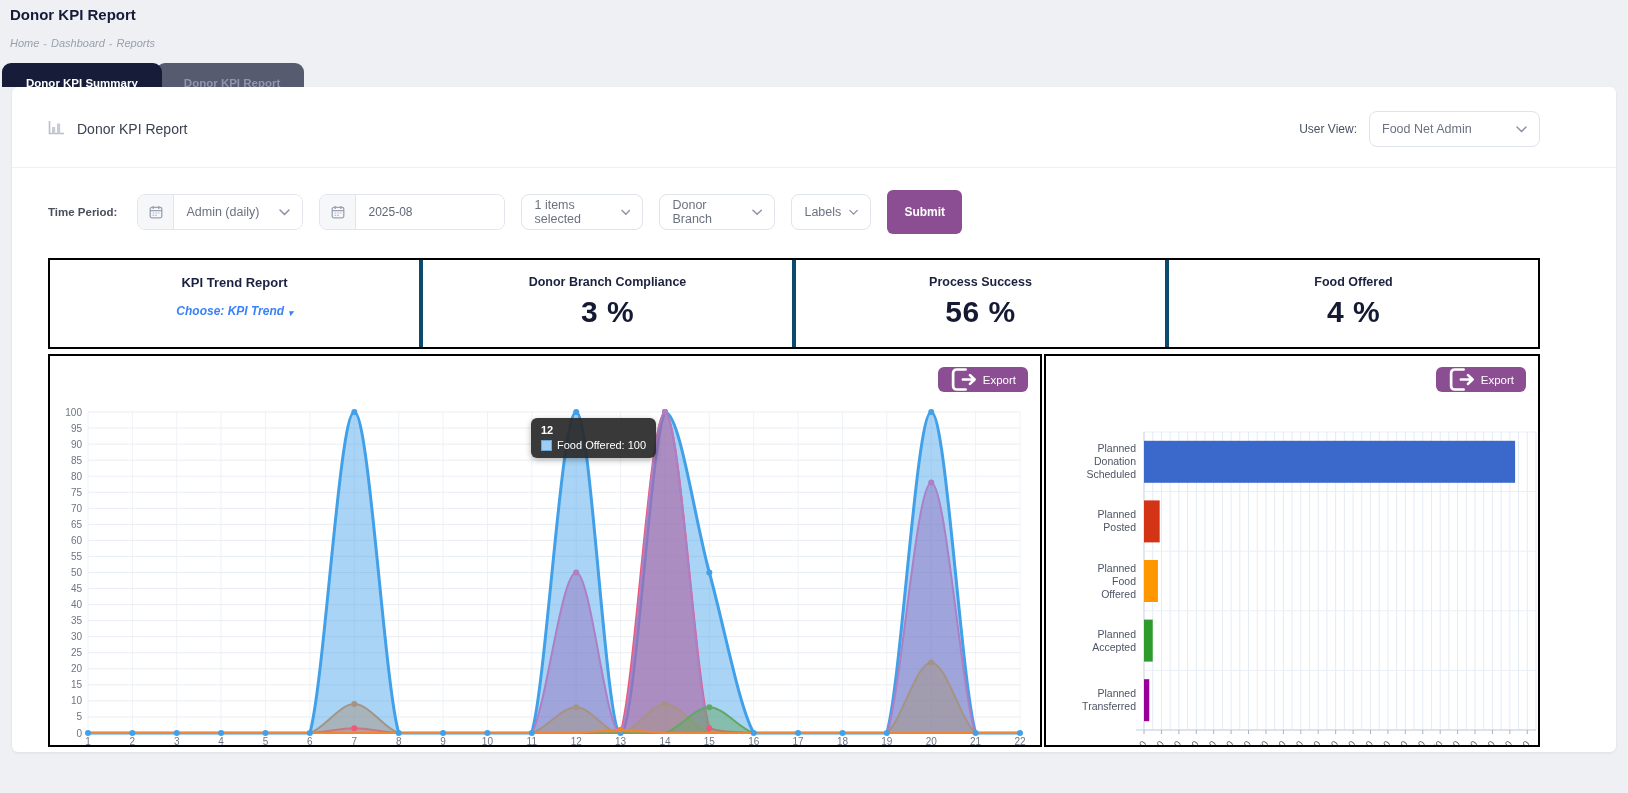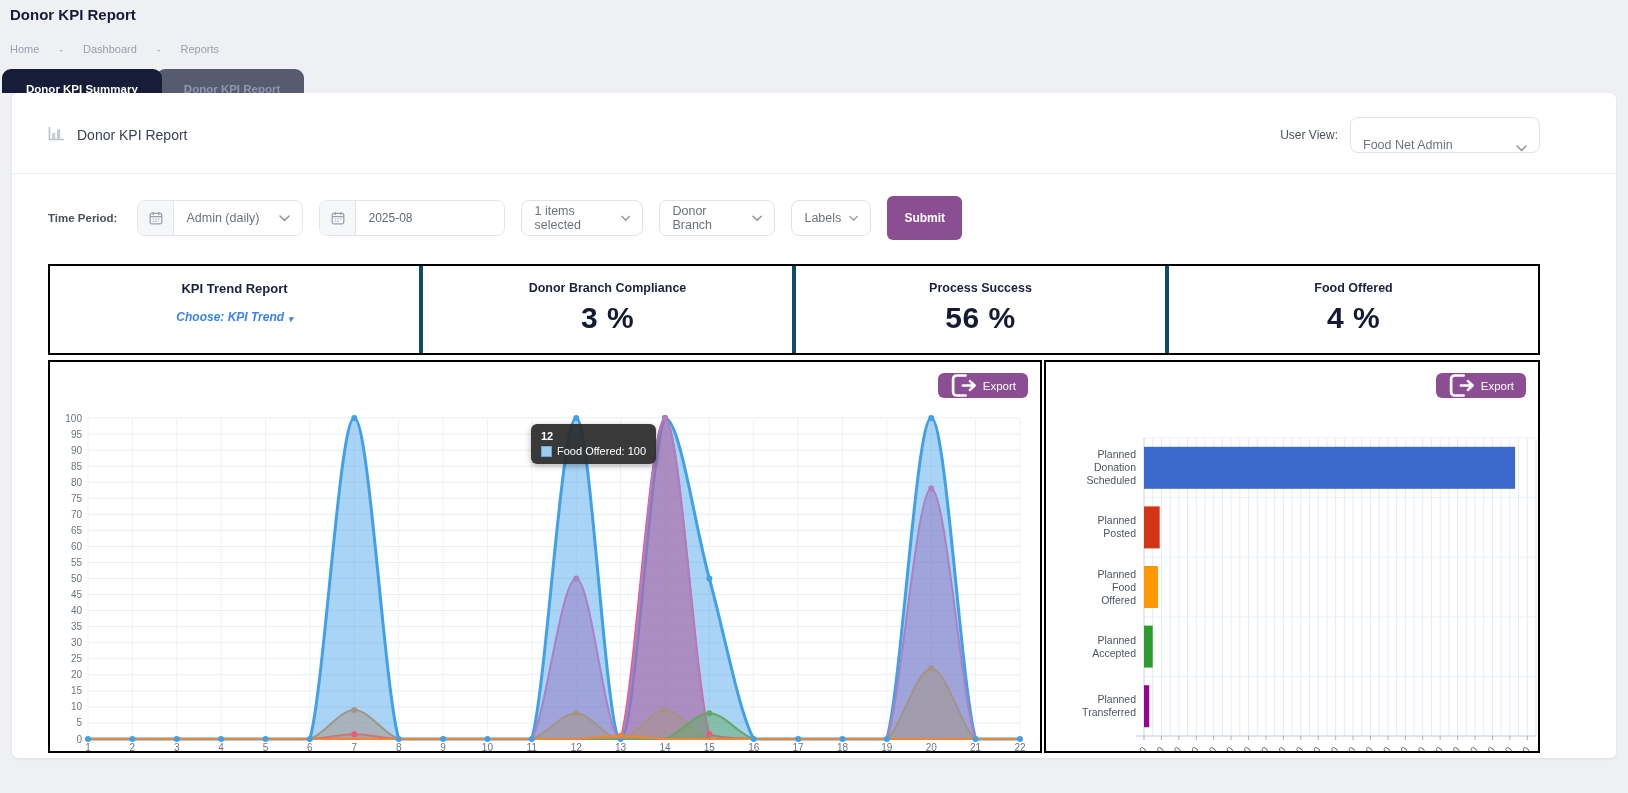--- a/index.html
+++ b/index.html
@@ -2,42 +2,42 @@
 <html><head>
 <meta charset="utf-8">
 <style>
   * { box-sizing: border-box; margin: 0; padding: 0; }
   html,body { width:1628px; height:793px; overflow:hidden; }
   body { background:#eef0f4; font-family:"Liberation Sans", sans-serif; color:#1b2140; }
 
   
   .page-header { padding:6px 14px 0 10px; }
   .page-title { font-size:15px; font-weight:700; color:#161b38; }
-  .breadcrumb { margin-top:20px; font-size:11px; color:#9aa0ad; display:flex; gap:20px; align-items:center; }
+  .breadcrumb { margin-top:14px; font-size:11px; color:#9aa0ad; display:flex; gap:4px; align-items:center;font-style:italic; }
   .breadcrumb .crumb { cursor:pointer; }
   .breadcrumb .sep { color:#b7bcc6; font-weight:700; }
 
   
   .tabs { display:flex; margin:14px 0 0 2px; }
   .tab { height:24px; line-height:40px; padding:0 24px; font-size:11.5px; font-weight:700;
          border-radius:9px 9px 0 0; cursor:pointer;text-align:center; }
   .tab.active { background:#171c38; color:#ffffff; position:relative; z-index:2; }
   .tab.inactive { background:#565b70; color:#9096ad; margin-left:-6px; padding-left:28px; }
 
   
   .card { margin:0 12px; background:#fff; border-radius:6px; box-shadow:0 1px 3px rgba(20,30,60,.08);
           height:665px; position:relative; }
   .card-header { display:flex; align-items:center; padding:24px 76px 20px 36px; }
   .card-title { font-size:14px; color:#3c4254; margin-left:12px; }
   .user-view { margin-left:auto; display:flex; align-items:center; gap:12px; }
   .user-view-label { font-size:12px; color:#4a5160; }
   .select { display:flex; align-items:center; justify-content:space-between; gap:8px;
             border:1px solid #dfe3ea; border-radius:8px; background:#fff; height:36px;
             padding:0 12px; font-size:12.5px; color:#6b7280; cursor:pointer; }
-  .user-view .select { width:190px;align-items:flex-end; }
+  .user-view .select { width:171px; }
   .divider { border-top:1px solid #eceff3; }
 
   
   .filter-row { display:flex; align-items:center; gap:16px; margin:22px 76px 0 36px; }
   .filter-label { font-size:11.5px; font-weight:700; color:#4a4f5c; margin-right:4px; }
   .input-group { display:flex; align-items:stretch; border:1px solid #e2e5ec; border-radius:8px; overflow:hidden; height:36px; background:#fff; }
   .icon-cell { width:36px; display:flex; align-items:center; justify-content:center; background:#f6f7f9; border-right:1px solid #e2e5ec; }
   .input-group .select { border:none; border-radius:0; height:34px; }
   .month-input { border:none; outline:none; width:148px; padding:0 12px; font-size:12px; color:#5f6675; font-family:"Liberation Sans",sans-serif; }
   .sel-items { width:122px; } .sel-branch { width:116px; } .sel-labels { width:80px; }

